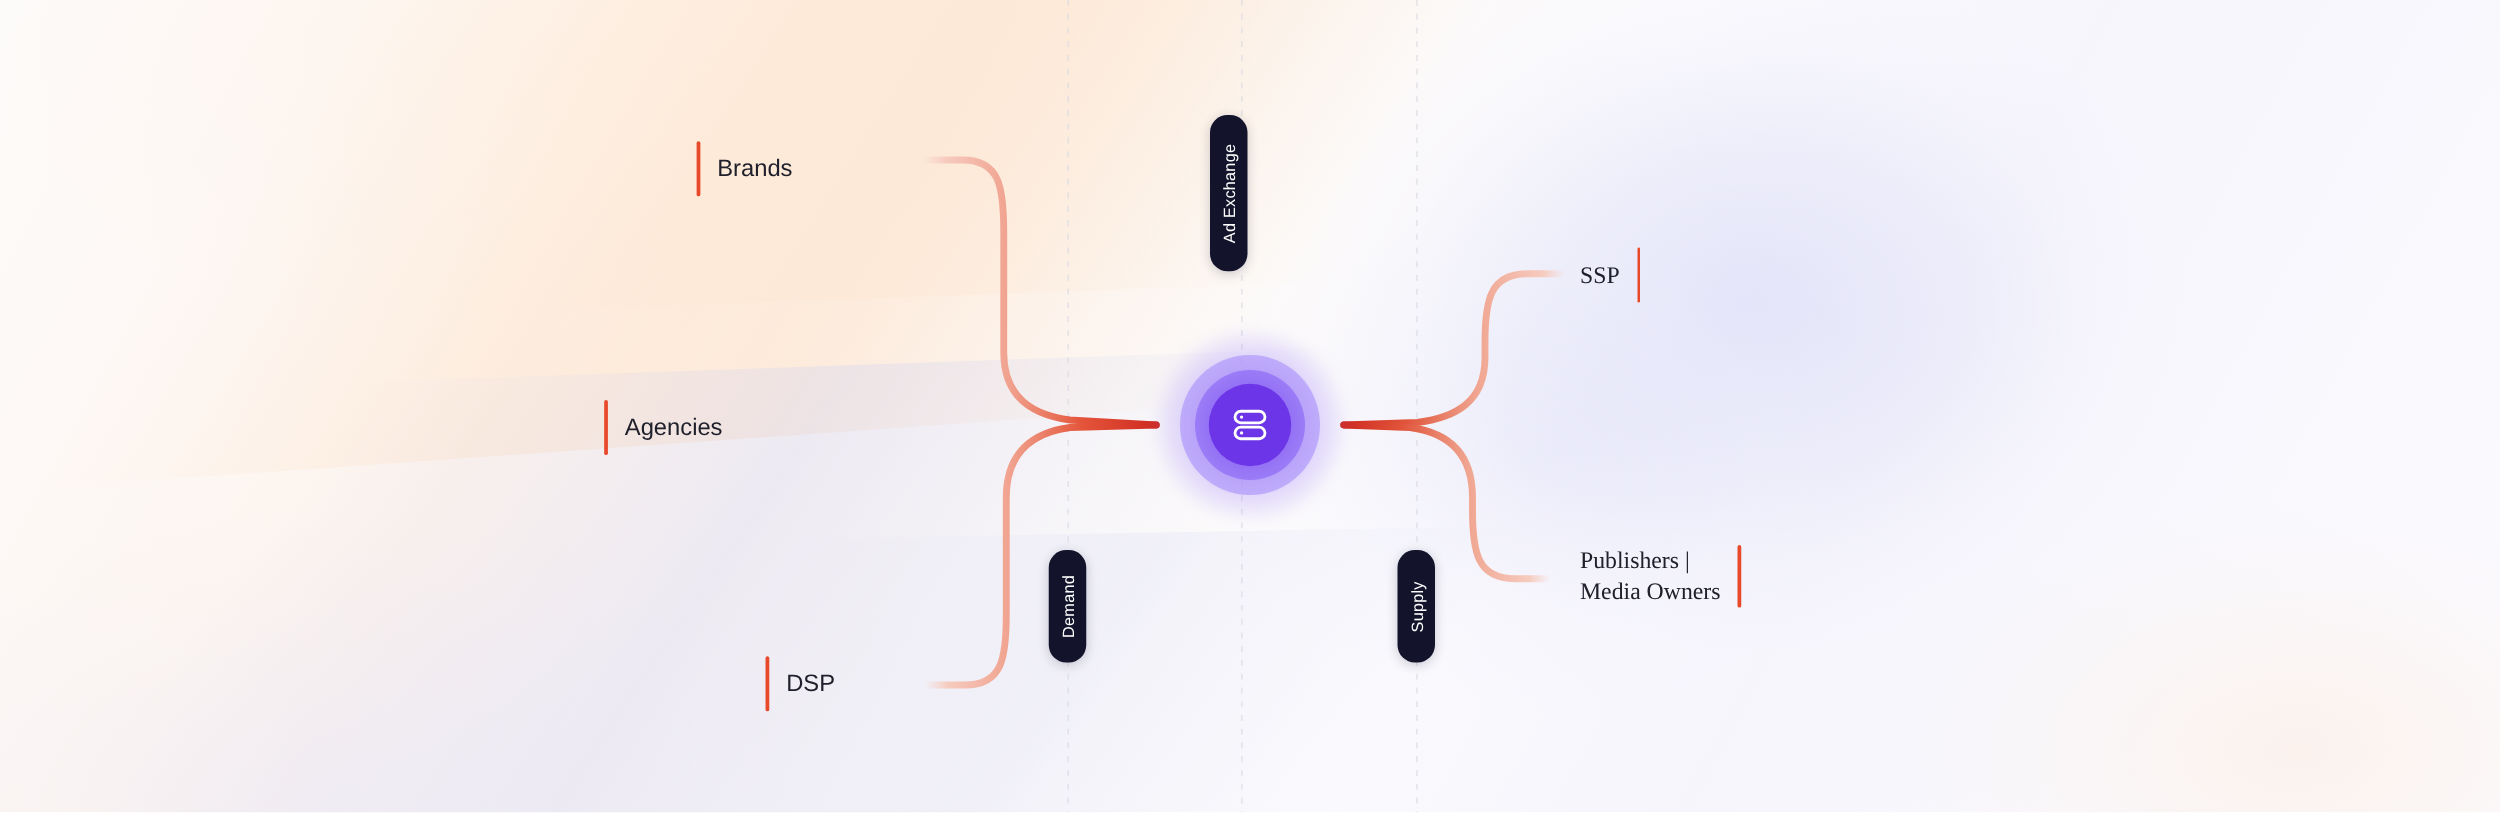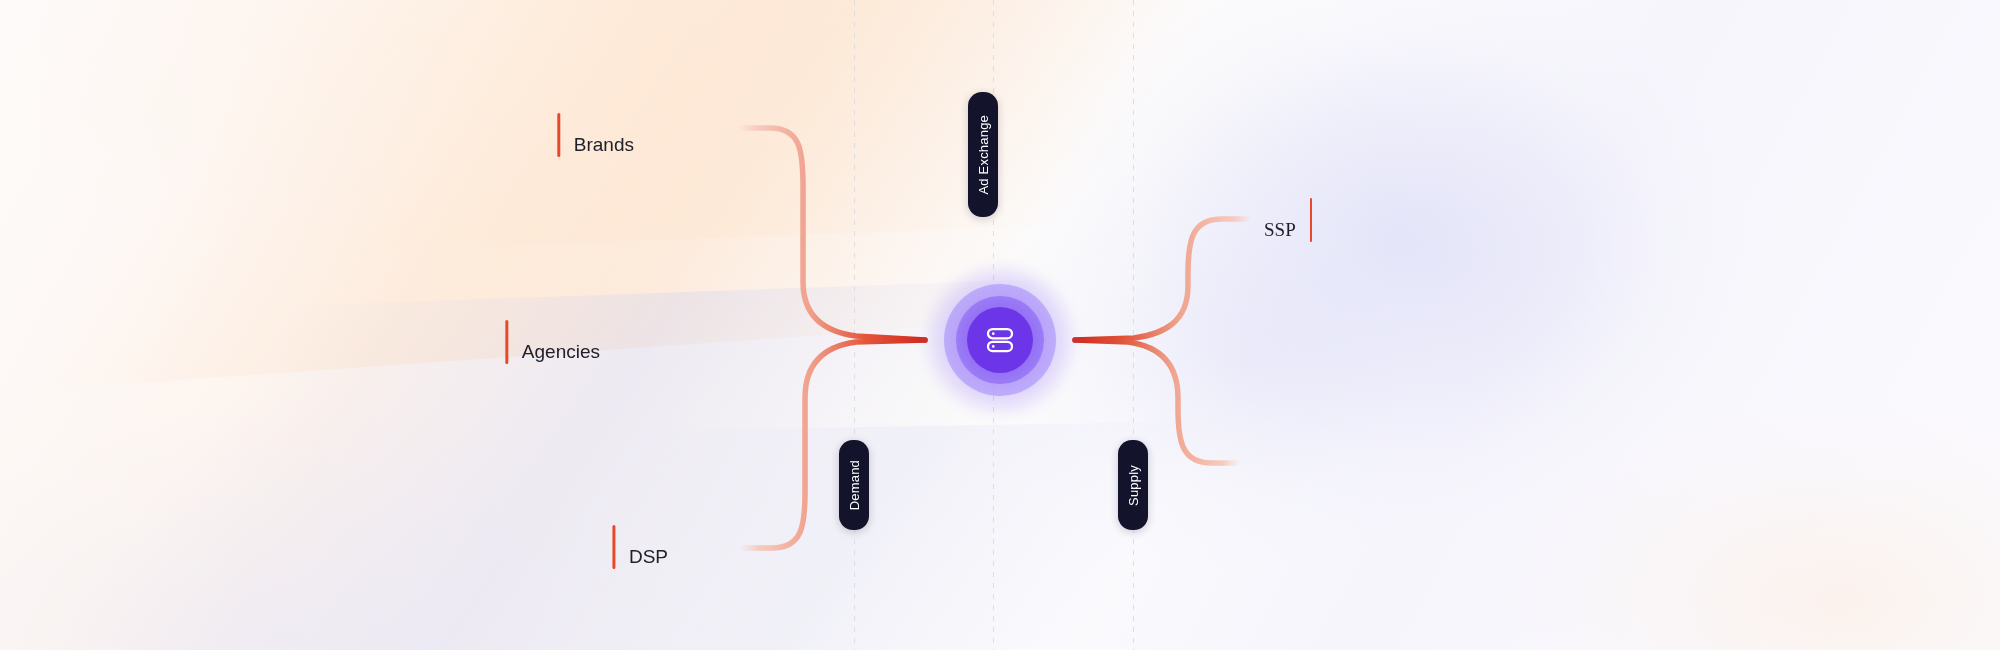--- a/index.html
+++ b/index.html
@@ -171,21 +171,21 @@
     letter-spacing: .2px;
     white-space: nowrap;
     writing-mode: vertical-rl;
     transform: rotate(180deg);
   }
 
   
   .node {
     position: absolute;
     display: flex;
-    align-items: flex-end;
+    align-items: center;
     gap: 14px;
   }
   .node .bar {
     width: 2.5px;
     border-radius: 2px;
     background: #e8492b;
     flex: none;
   }
   .node .txt {
     font-size: 19px;
@@ -297,27 +297,32 @@
     <span>Demand</span>
   </div>
   <div class="vbadge" id="badge2" style="left: 1118px; top: 440px; width: 30px; height: 90px; background: rgb(19, 19, 43);">
     <span>Supply</span>
   </div>
 
   <div class="node" id="dn0" style="top: 113px; left: 634px; transform: translateX(-100%);">
     <div class="bar" style="height: 44px; background: rgb(232, 73, 43);"></div>
     <div class="txt">Brands</div>
   </div>
-  <div class="node" id="dn1" style="top: 320px; left: 600px; transform: translateX(-100%);">
+  <div class="node" id="dn1" style="top: 320px; left: 578px; transform: translateX(-100%);">
     <div class="bar" style="height: 44px; background: rgb(232, 73, 43);"></div>
     <div class="txt">Agencies</div>
   </div>
   <div class="node" id="dn2" style="top: 525px; left: 668px; transform: translateX(-100%); padding-left: 40px;">
     <div class="bar" style="height: 44px; background: rgb(232, 73, 43);"></div>
     <div class="txt">DSP</div>
   </div>
 
   <div class="node right" id="sn0" style="top: 198px; left: 1264px;">
     <div class="bar" style="height: 44px; background: rgb(232, 73, 43);"></div>
     <div class="txt">SSP</div>
   </div>
+  <div class="node right" id="sn1" style="top: 436px; left: 1264px;">
+    <div class="bar" style="height: 50px; background: rgb(232, 73, 43);"></div>
+    <div class="txt">Publishers |
+Media Owners</div>
+  </div>
 
 </div>
 
 </body></html>

